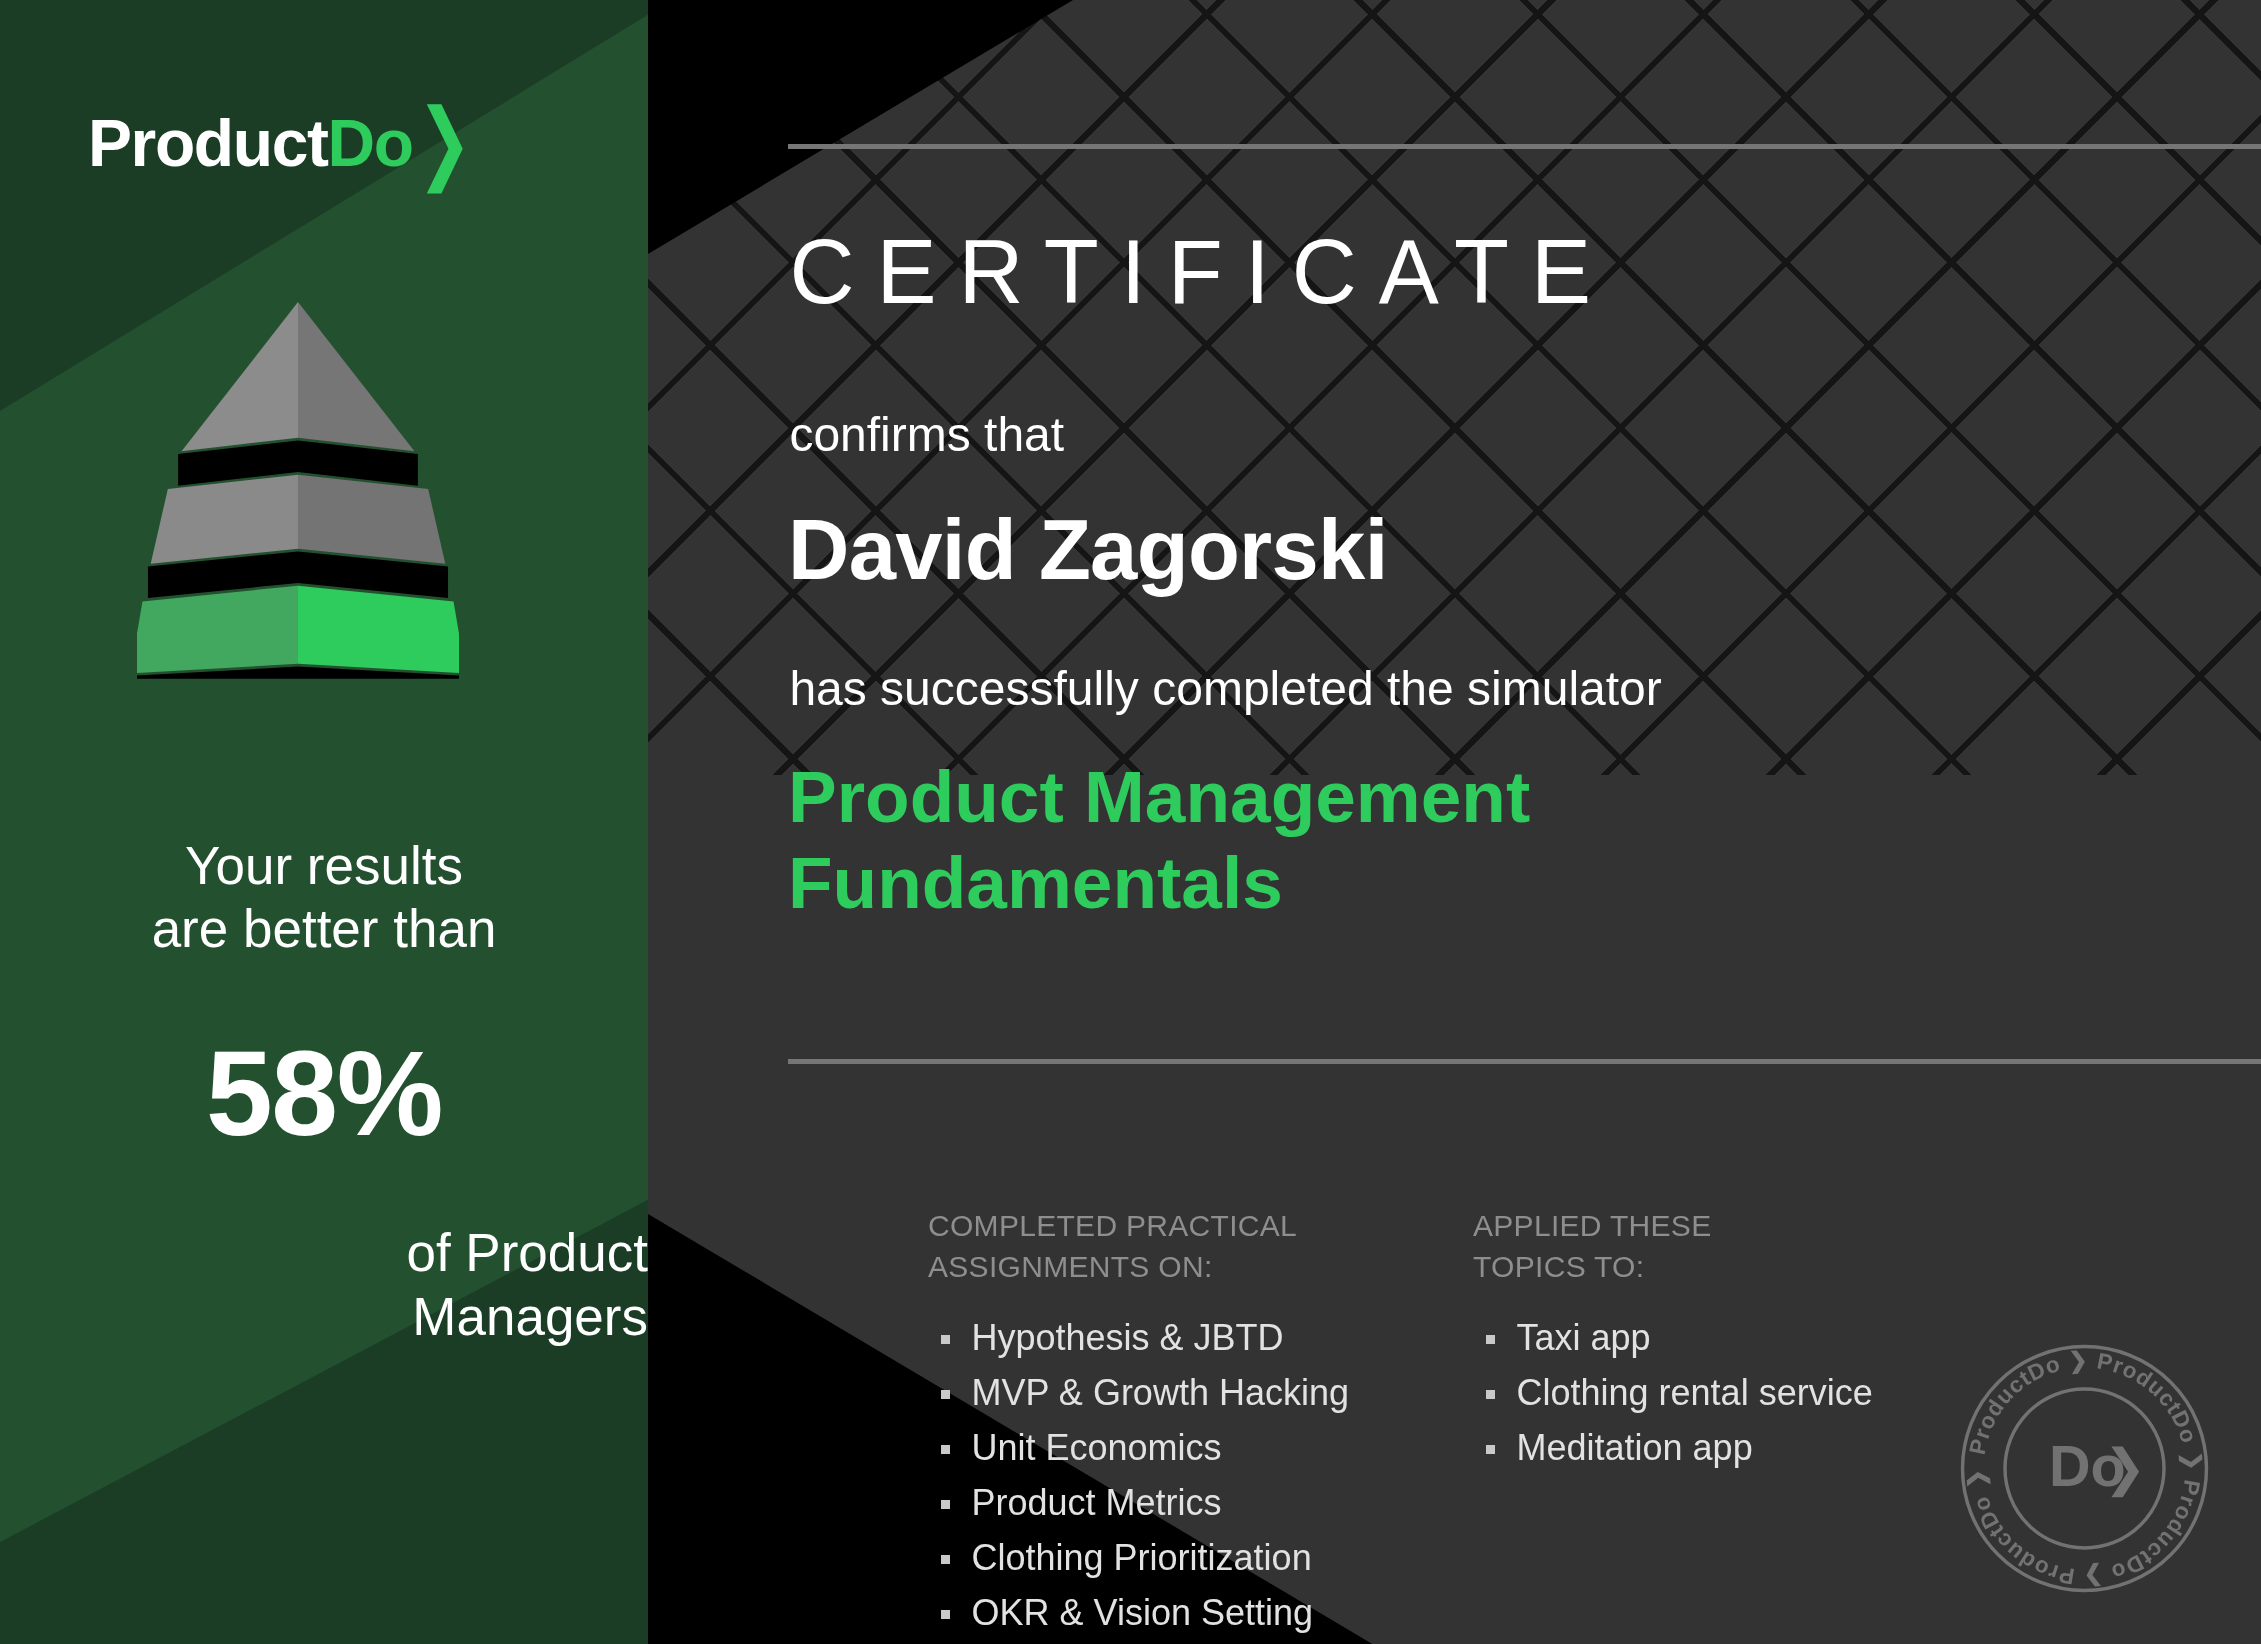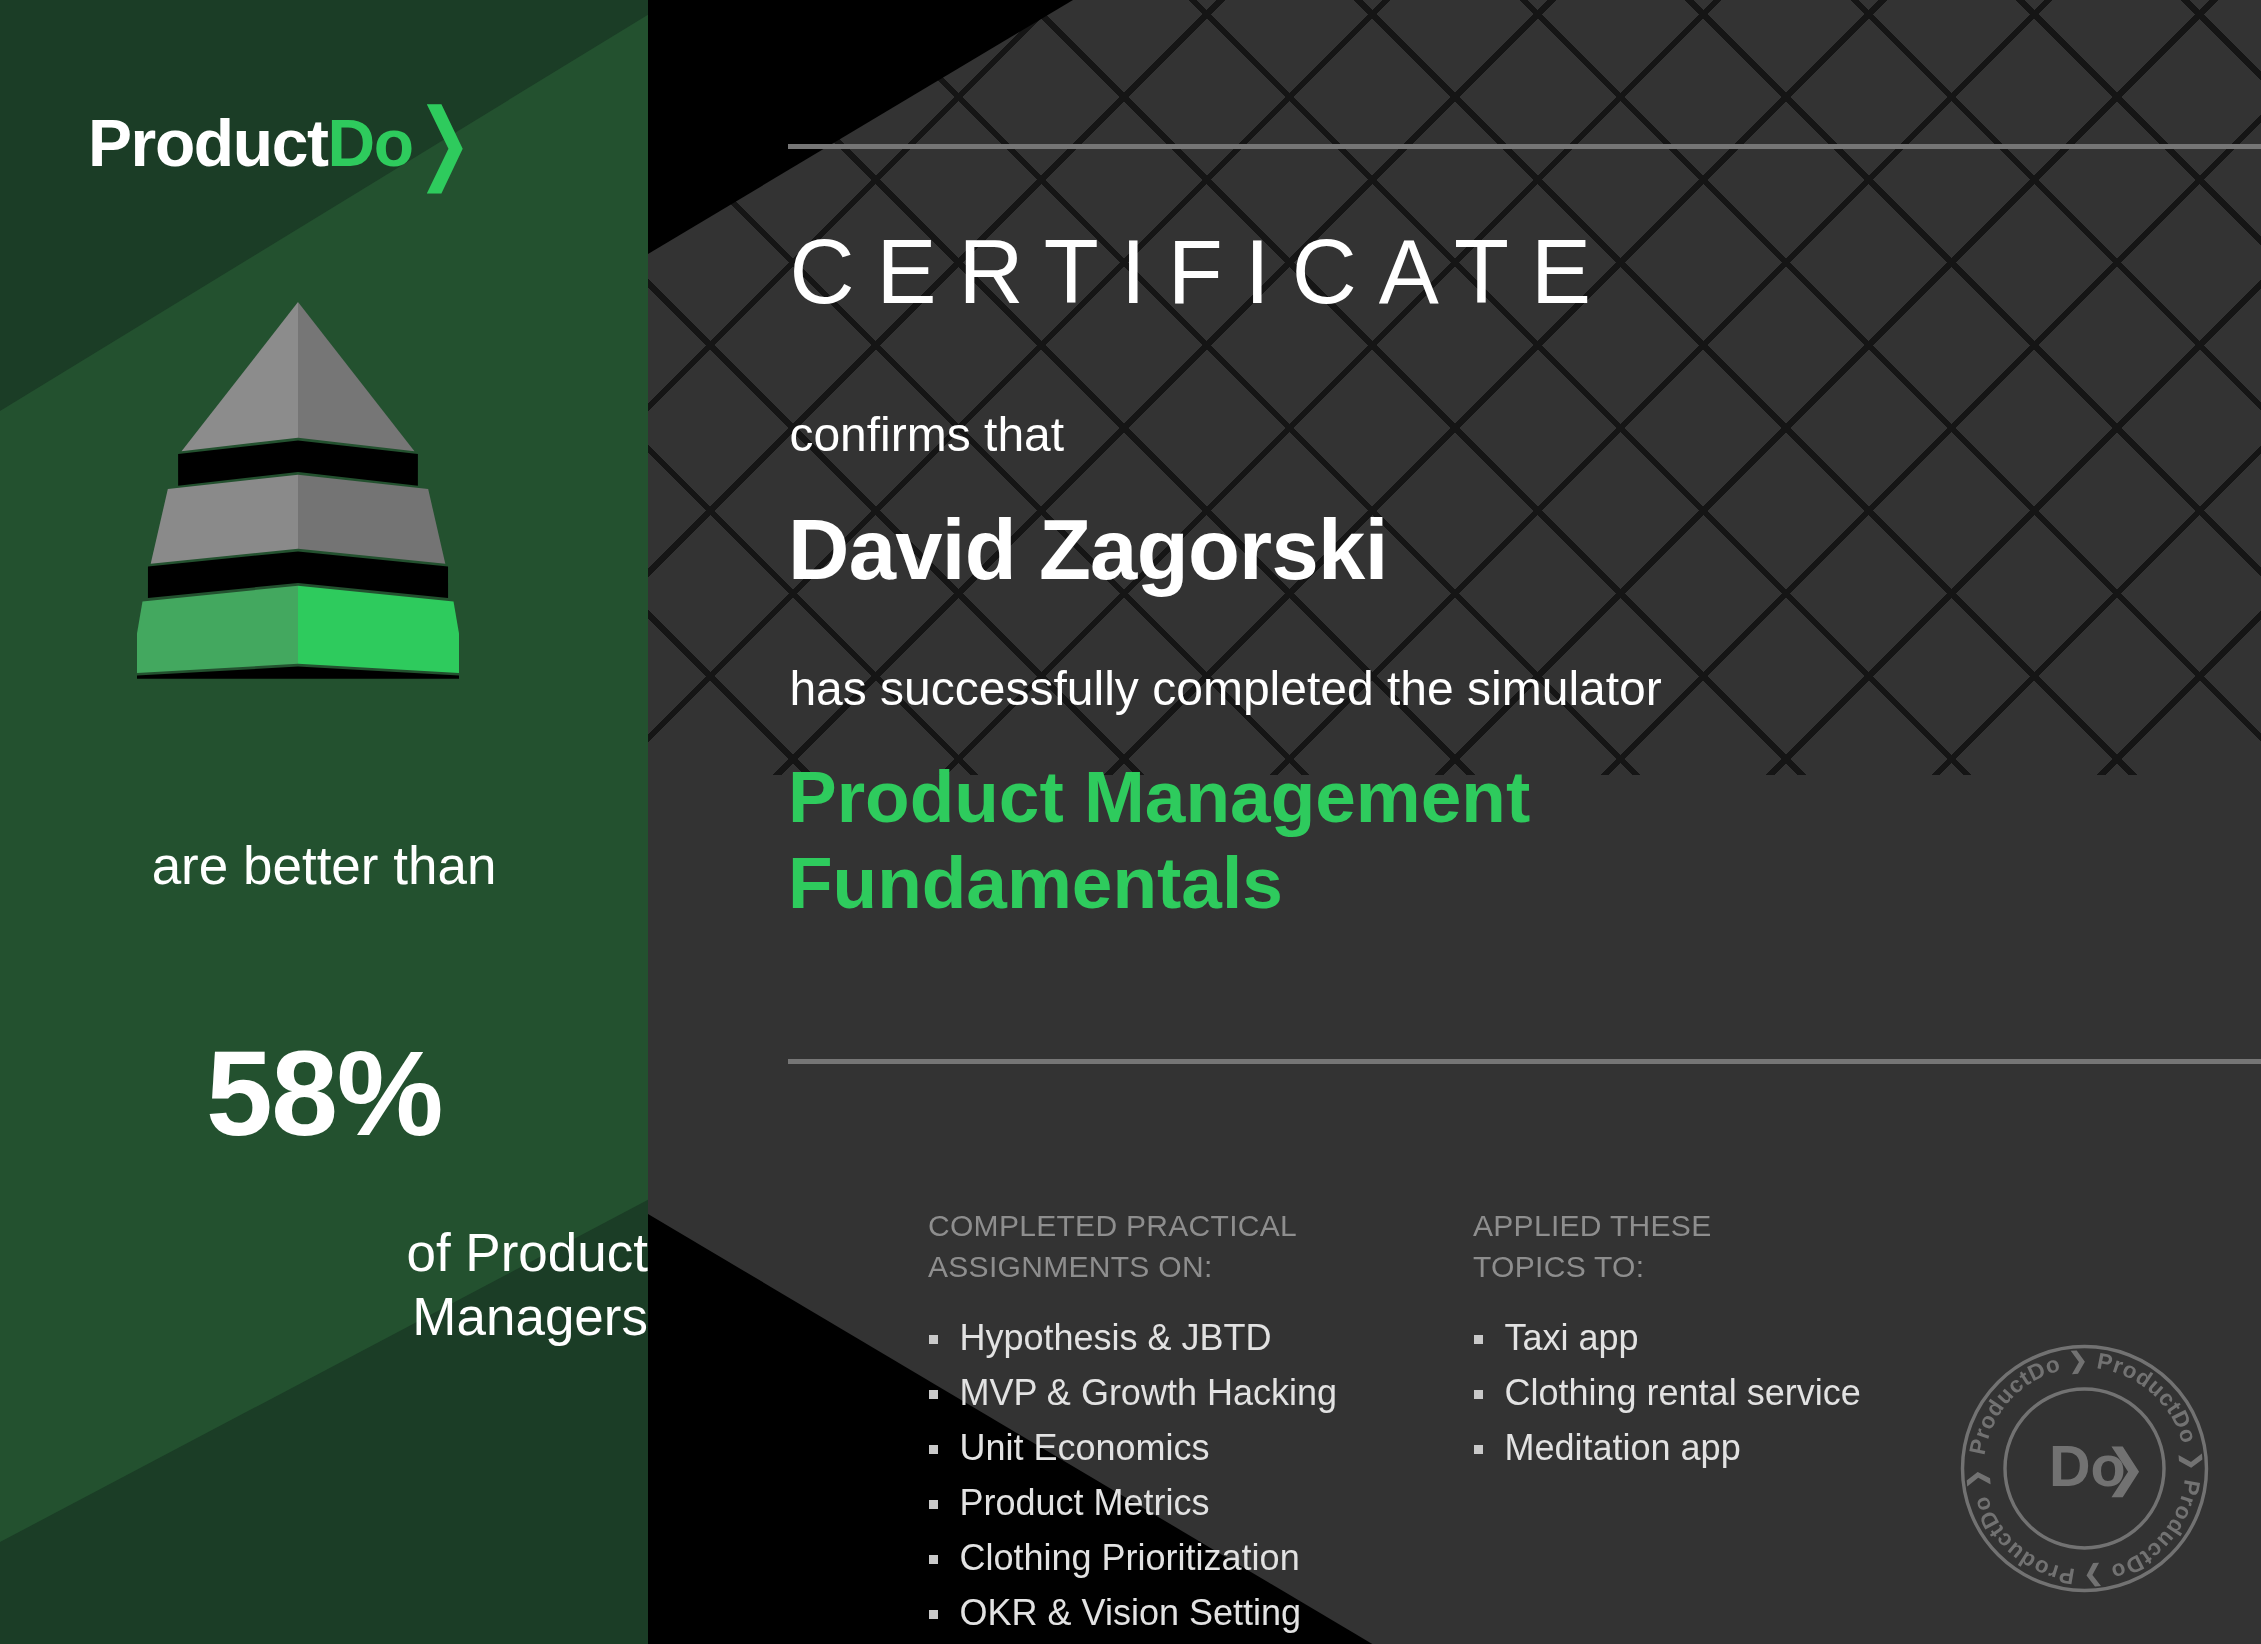--- a/index.html
+++ b/index.html
@@ -212,21 +212,21 @@
   .col-head {
     font-size: 30px;
     font-weight: 400;
     color: #8E8E8E;
     line-height: 1.35;
     letter-spacing: 0.3px;
     margin-bottom: 33px;
   }
   .col ul {
     list-style: none;
-    margin: 0; padding: 0;
+    margin: 12px; padding: 0;
   }
   .col li {
     position: relative;
     font-size: 36px;
     font-weight: 400;
     color: #E2E2E2;
     line-height: 1;
     padding-left: 31.5px;
     margin-bottom: 19px;
     white-space: nowrap;
@@ -286,20 +286,21 @@
 
       <polygon points="8,447 235,424 235,538 -10,552" fill="#43A85F"></polygon>
       <polygon points="462,447 235,424 235,538 480,552" fill="#2ECB5D"></polygon>
 
       <polygon points="-12,556 235,542 235,560 -12,560" fill="#000000"></polygon>
       <polygon points="482,556 235,542 235,560 482,560" fill="#000000"></polygon>
     </svg>
   </div>
 
   <div class="left-text results-line">
+    <div>Your results</div>
     <div>are better than</div>
   </div>
 
   <div class="left-text pct">58%</div>
 
   <div class="left-text pm-line">
     <div>of Product</div>
     <div>Managers</div>
   </div>
 

